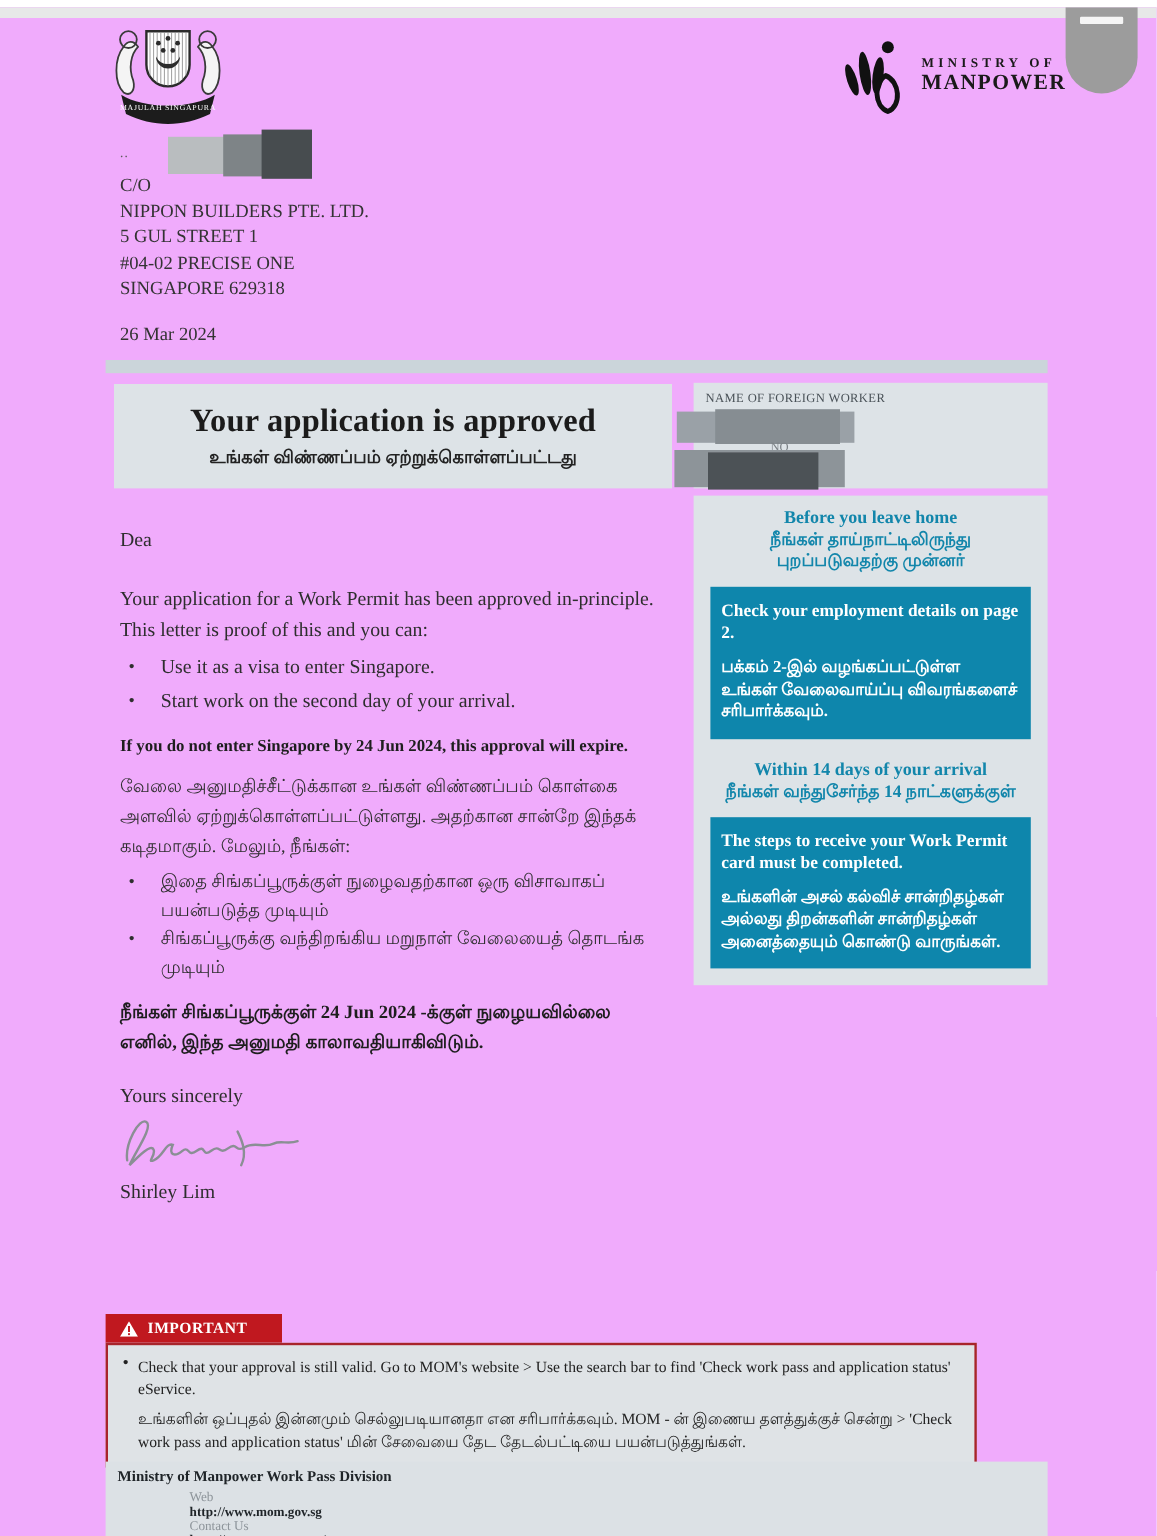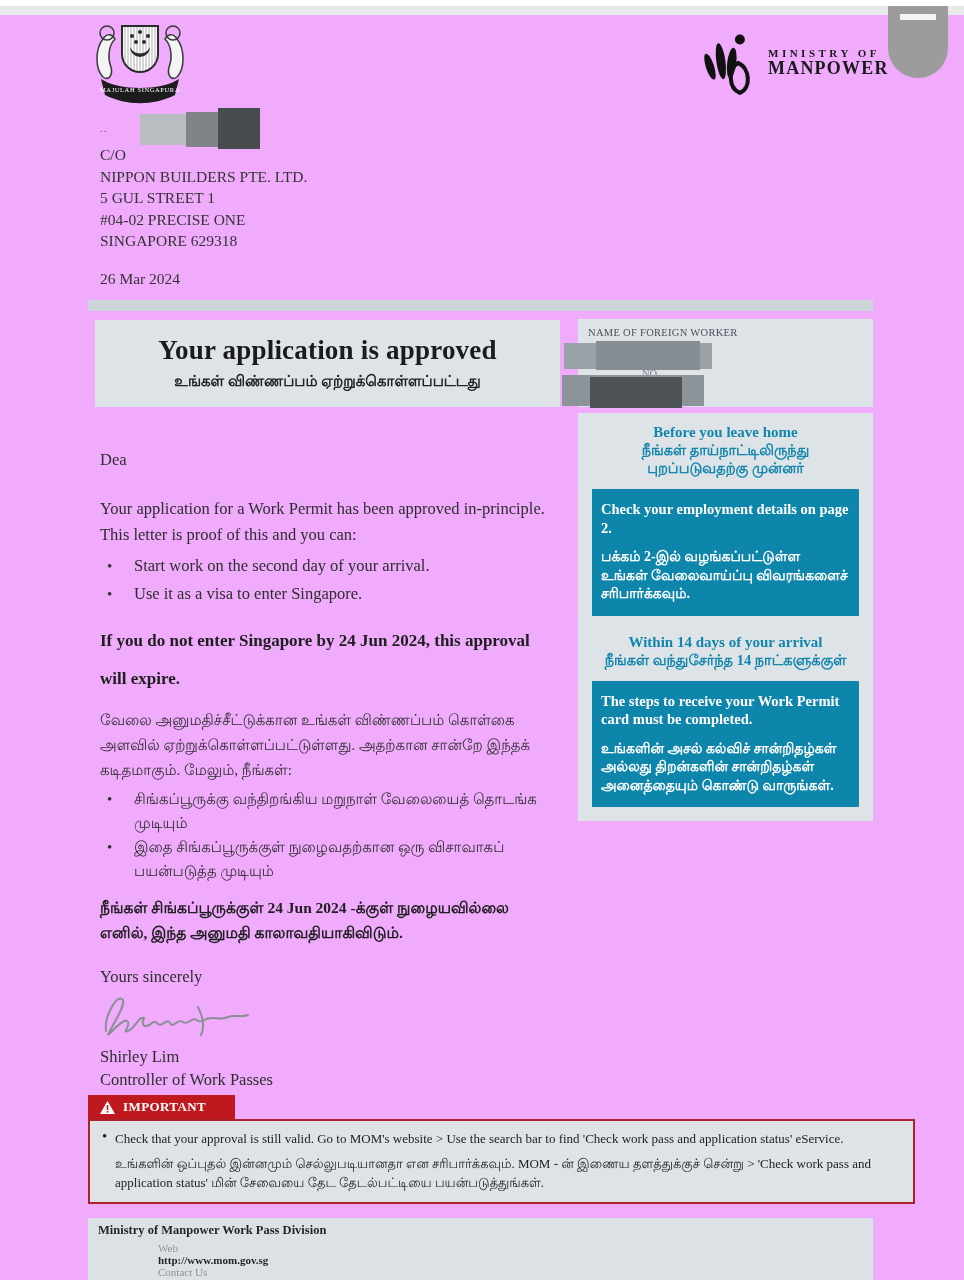--- a/index.html
+++ b/index.html
@@ -44,49 +44,49 @@
   .worker-box { left:578px; top:313px; width:295px; height:88px; }
   .worker-label { position:absolute; left:10px; top:8px; font-size:10.5px; color:#4a5258; letter-spacing:0.3px; }
   .wred { position:absolute; }
   .wr1 { left:-14px; top:24px; width:148px; height:26px; background:#9aa1a7; }
   .wr1b { left:18px; top:22px; width:104px; height:29px; background:#868d92; }
   .wr-part { left:64px; top:49px; font-size:10.5px; color:#7c8287; position:absolute; }
   .wr2 { left:-16px; top:56px; width:142px; height:31px; background:#8d9499; }
   .wr2b { left:12px; top:58px; width:92px; height:31px; background:#4c5256; }
 
   
-  .body-col { left:100px; top:438px; width:460px; font-size:16.5px; color:#2e2e2e; }
+  .body-col { left:100px; top:428px; width:460px; font-size:16.5px; color:#2e2e2e; }
   .body-col p { margin:0; }
   .sal { margin-top:6px !important; }
   .para1 { margin-top:26px !important; line-height:26px; }
   ul.blist { margin:4px 0 0; padding:0; list-style:none; }
   ul.blist li { position:relative; padding-left:34px; line-height:28px; }
   ul.blist li::before { content:"\2022"; position:absolute; left:7px; top:0; font-size:15px; }
-  .bold-en { margin-top:14px !important; font-size:17px; font-weight:bold; line-height:38px; color:#1e1e1e; }
+  .bold-en { margin-top:14px !important; font-size:14px; font-weight:bold; line-height:22px; color:#1e1e1e; }
   .ta-para { margin-top:10px !important; font-size:15px; line-height:25px; }
   ul.blist.ta li { font-size:15px; line-height:24px; }
   .bold-ta { margin-top:12px !important; font-size:15.5px; font-weight:bold; line-height:25px; color:#1e1e1e; }
   .closing { margin-top:22px !important; }
   .sig { margin-top:4px; }
   .signer { margin-top:2px !important; line-height:21px; }
 
   
   .sidebar { left:578px; top:407px; width:295px; min-height:408px; box-sizing:border-box; padding:10px 13px 14px; }
   .s-head { color:#1286ab; font-weight:bold; text-align:center; font-size:15px; line-height:18px; }
   .s-head-ta { color:#1286ab; font-weight:bold; text-align:center; font-size:14.5px; line-height:18px; }
   .teal-box { background:#0e86ac; color:#ffffff; font-weight:bold; 
               margin:12px 1px 0; padding:11px 9px 12px; font-size:14.5px; line-height:18.5px; }
   .teal-ta { margin-top:11px; font-size:14px; line-height:18.5px; }
   .sec2 { margin-top:17px; }
 
   
   .imp-tab { left:88px; top:1089px; width:147px; height:24px; background:#c0181f; color:#fff;
              font-weight:bold; font-size:13px; display:flex; align-items:center; gap:8px;
              padding-left:12px; box-sizing:border-box; letter-spacing:0.4px; }
-  .imp-box { left:88px; top:1113px; width:827px; box-sizing:border-box; border:2px solid #a8242b;
+  .imp-box { left:88px; top:1113px; width:726px; box-sizing:border-box; border:2px solid #a8242b;
              background:#dfe3e6; padding:8px 12px 10px; font-size:13px; color:#222; }
   .imp-en { position:relative; padding-left:13px; line-height:19px; margin:0; }
   .imp-en::before { content:"\2022"; position:absolute; left:0; top:-2px; font-size:15px; }
   .imp-ta { margin:6px 0 0; padding-left:13px; line-height:19px; }
 
   
   .footer { left:88px; top:1212px; width:785px; box-sizing:border-box; background:#dce1e5; padding:5px 10px 7px; }
   .f-division { font-size:12.5px; font-weight:bold; color:#1f2428; }
   .f-row { margin-top:4px; display:flex; align-items:baseline; font-size:11px;flex-direction:column; }
   .f-label { color:#8d949a; margin-right:4px; }
@@ -183,39 +183,38 @@
     <div class="wred wr1b"></div>
     <div class="wr-part">NO</div>
     <div class="wred wr2"></div>
     <div class="wred wr2b"></div>
   </div>
 
   <div class="abs body-col">
     <p class="sal">Dea</p>
     <p class="para1">Your application for a Work Permit has been approved in-principle. This letter is proof of this and you can:</p>
     <ul class="blist">
+      <li>Use it as a visa to enter Singapore.</li>
       <li>Start work on the second day of your arrival.</li>
-      <li>Use it as a visa to enter Singapore.</li>
     </ul>
     <p class="bold-en">If you do not enter Singapore by 24 Jun 2024, this approval will expire.</p>
     <p class="ta-para">வேலை அனுமதிச்சீட்டுக்கான உங்கள் விண்ணப்பம் கொள்கை அளவில் ஏற்றுக்கொள்ளப்பட்டுள்ளது. அதற்கான சான்றே இந்தக் கடிதமாகும். மேலும், நீங்கள்:</p>
     <ul class="blist ta">
+      <li>இதை சிங்கப்பூருக்குள் நுழைவதற்கான ஒரு விசாவாகப் பயன்படுத்த முடியும்</li>
       <li>சிங்கப்பூருக்கு வந்திறங்கிய மறுநாள் வேலையைத் தொடங்க முடியும்</li>
-      <li>இதை சிங்கப்பூருக்குள் நுழைவதற்கான ஒரு விசாவாகப் பயன்படுத்த முடியும்</li>
     </ul>
     <p class="bold-ta">நீங்கள் சிங்கப்பூருக்குள் 24 Jun 2024 -க்குள் நுழையவில்லை எனில், இந்த அனுமதி காலாவதியாகிவிடும்.</p>
     <p class="closing">Yours sincerely</p>
     <div class="sig">
       <svg width="160" height="48" viewBox="0 0 160 48">
         <path d="M6 40 C4 26 16 4 22 8 C28 12 12 34 8 44 C16 36 26 26 28 31 C30 36 22 42 28 40 C36 37 38 25 44 27 C40 36 46 37 52 32 C58 27 56 38 64 32 C72 26 68 38 76 32 C84 26 82 36 90 30 C98 24 96 34 104 29 C112 24 120 30 128 26 C134 23 140 27 148 24" fill="none" stroke="#8a8f94" stroke-width="2" stroke-linecap="round"></path>
         <path d="M98 16 C102 24 106 34 101 44" fill="none" stroke="#8a8f94" stroke-width="2" stroke-linecap="round"></path>
       </svg>
     </div>
     <p class="signer">Shirley Lim</p>
-    <p class="signer">Controller of Work Passes</p>
   </div>
 
   <div class="abs panel sidebar">
     <div class="s-head">Before you leave home</div>
     <div class="s-head-ta">நீங்கள் தாய்நாட்டிலிருந்து புறப்படுவதற்கு முன்னர்</div>
     <div class="teal-box">
       <div>Check your employment details on page 2.</div>
       <div class="teal-ta">பக்கம் 2-இல் வழங்கப்பட்டுள்ள உங்கள் வேலைவாய்ப்பு விவரங்களைச் சரிபார்க்கவும்.</div>
     </div>
     <div class="s-head sec2">Within 14 days of your arrival</div>

